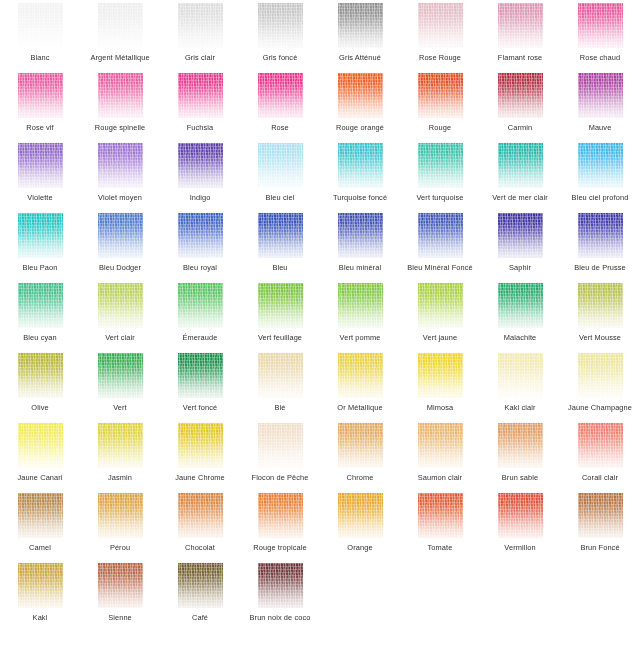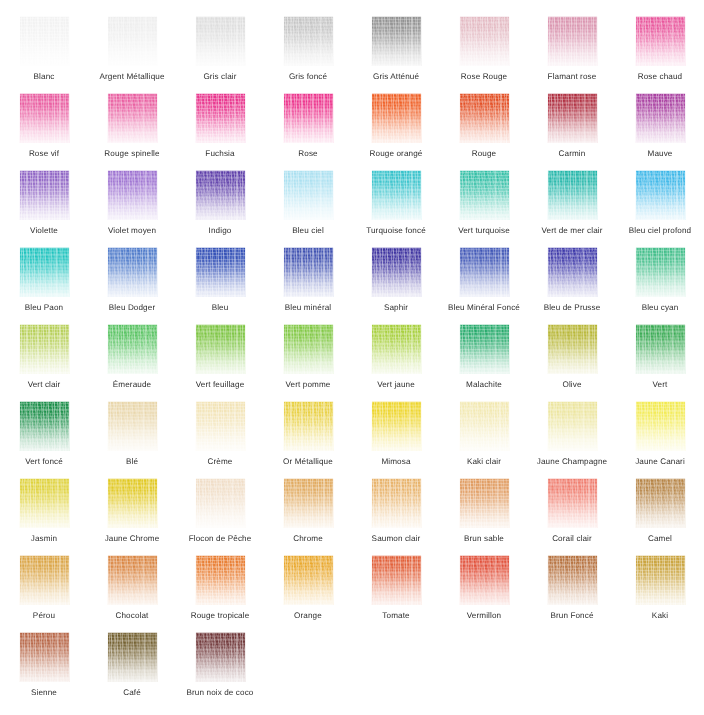--- a/index.html
+++ b/index.html
@@ -14,21 +14,21 @@
     color: #2b2b2b;
     overflow: hidden;
   }
 
   #palette-grid {
     display: grid;
     grid-template-columns: repeat(8, 80px);
     grid-template-rows: repeat(9, 70px);
     width: 540px;
     height: 630px;
-    padding-top: 14px;
+    padding-top: 2px;
     box-sizing: border-box;
   }
 
   .swatch-cell {
     position: relative;
     display: flex;
     flex-direction: column;
     align-items: center;
     width: 80px;
     height: 70px;
@@ -311,52 +311,60 @@
     <div class="swatch-cell">
       <div class="swatch-chip">
         <div class="chip-base" style="background-color: rgb(75, 120, 201);"></div>
         <div class="chip-grain" style="background-position: 5px 0px, 0px 3px, 4px 0px;"></div>
         <div class="chip-fade"></div>
       </div>
       <div class="swatch-label">Bleu Dodger</div>
     </div>
     <div class="swatch-cell">
       <div class="swatch-chip">
+        <div class="chip-base" style="background-color: rgb(60, 95, 194);"></div>
+        <div class="chip-grain" style="background-position: 1px 0px, 0px 4px, 0px 0px;"></div>
+        <div class="chip-fade"></div>
+      </div>
+      <div class="swatch-label">Bleu royal</div>
+    </div>
+    <div class="swatch-cell">
+      <div class="swatch-chip">
         <div class="chip-base" style="background-color: rgb(47, 77, 181);"></div>
         <div class="chip-grain" style="background-position: 4px 0px, 0px 0px, 2px 0px;"></div>
         <div class="chip-fade"></div>
       </div>
       <div class="swatch-label">Bleu</div>
     </div>
     <div class="swatch-cell">
       <div class="swatch-chip">
         <div class="chip-base" style="background-color: rgb(61, 79, 176);"></div>
         <div class="chip-grain" style="background-position: 0px 0px, 0px 1px, 4px 0px;"></div>
         <div class="chip-fade"></div>
       </div>
       <div class="swatch-label">Bleu minéral</div>
     </div>
     <div class="swatch-cell">
       <div class="swatch-chip">
+        <div class="chip-base" style="background-color: rgb(61, 84, 181);"></div>
+        <div class="chip-grain" style="background-position: 6px 0px, 0px 3px, 2px 0px;"></div>
+        <div class="chip-fade"></div>
+      </div>
+      <div class="swatch-label">Bleu Minéral Foncé</div>
+    </div>
+    <div class="swatch-cell">
+      <div class="swatch-chip">
         <div class="chip-base" style="background-color: rgb(58, 47, 158);"></div>
         <div class="chip-grain" style="background-position: 3px 0px, 0px 2px, 0px 0px;"></div>
         <div class="chip-fade"></div>
       </div>
       <div class="swatch-label">Saphir</div>
     </div>
     <div class="swatch-cell">
       <div class="swatch-chip">
-        <div class="chip-base" style="background-color: rgb(61, 84, 181);"></div>
-        <div class="chip-grain" style="background-position: 6px 0px, 0px 3px, 2px 0px;"></div>
-        <div class="chip-fade"></div>
-      </div>
-      <div class="swatch-label">Bleu Minéral Foncé</div>
-    </div>
-    <div class="swatch-cell">
-      <div class="swatch-chip">
         <div class="chip-base" style="background-color: rgb(59, 54, 168);"></div>
         <div class="chip-grain" style="background-position: 1px 0px, 0px 3px, 0px 0px;"></div>
         <div class="chip-fade"></div>
       </div>
       <div class="swatch-label">Bleu de Prusse</div>
     </div>
     <div class="swatch-cell">
       <div class="swatch-chip">
         <div class="chip-base" style="background-color: rgb(63, 189, 136);"></div>
         <div class="chip-grain" style="background-position: 4px 0px, 0px 4px, 2px 0px;"></div>
@@ -407,20 +415,28 @@
     <div class="swatch-cell">
       <div class="swatch-chip">
         <div class="chip-base" style="background-color: rgb(33, 168, 104);"></div>
         <div class="chip-grain" style="background-position: 1px 0px, 0px 0px, 2px 0px;"></div>
         <div class="chip-fade"></div>
       </div>
       <div class="swatch-label">Malachite</div>
     </div>
     <div class="swatch-cell">
       <div class="swatch-chip">
+        <div class="chip-base" style="background-color: rgb(181, 191, 74);"></div>
+        <div class="chip-grain" style="background-position: 3px 0px, 0px 0px, 0px 0px;"></div>
+        <div class="chip-fade"></div>
+      </div>
+      <div class="swatch-label">Vert Mousse</div>
+    </div>
+    <div class="swatch-cell">
+      <div class="swatch-chip">
         <div class="chip-base" style="background-color: rgb(181, 180, 47);"></div>
         <div class="chip-grain" style="background-position: 6px 0px, 0px 1px, 2px 0px;"></div>
         <div class="chip-fade"></div>
       </div>
       <div class="swatch-label">Olive</div>
     </div>
     <div class="swatch-cell">
       <div class="swatch-chip">
         <div class="chip-base" style="background-color: rgb(52, 168, 79);"></div>
         <div class="chip-grain" style="background-position: 2px 0px, 0px 2px, 4px 0px;"></div>
@@ -439,28 +455,20 @@
     <div class="swatch-cell">
       <div class="swatch-chip">
         <div class="chip-base" style="background-color: rgb(232, 213, 168);"></div>
         <div class="chip-grain" style="background-position: 1px 0px, 0px 4px, 2px 0px;"></div>
         <div class="chip-fade"></div>
       </div>
       <div class="swatch-label">Blé</div>
     </div>
     <div class="swatch-cell">
       <div class="swatch-chip">
-        <div class="chip-base" style="background-color: rgb(242, 227, 181);"></div>
-        <div class="chip-grain" style="background-position: 4px 0px, 0px 0px, 4px 0px;"></div>
-        <div class="chip-fade"></div>
-      </div>
-      <div class="swatch-label">Crème</div>
-    </div>
-    <div class="swatch-cell">
-      <div class="swatch-chip">
         <div class="chip-base" style="background-color: rgb(232, 207, 63);"></div>
         <div class="chip-grain" style="background-position: 0px 0px, 0px 1px, 0px 0px;"></div>
         <div class="chip-fade"></div>
       </div>
       <div class="swatch-label">Or Métallique</div>
     </div>
     <div class="swatch-cell">
       <div class="swatch-chip">
         <div class="chip-base" style="background-color: rgb(237, 212, 36);"></div>
         <div class="chip-grain" style="background-position: 3px 0px, 0px 2px, 2px 0px;"></div>

